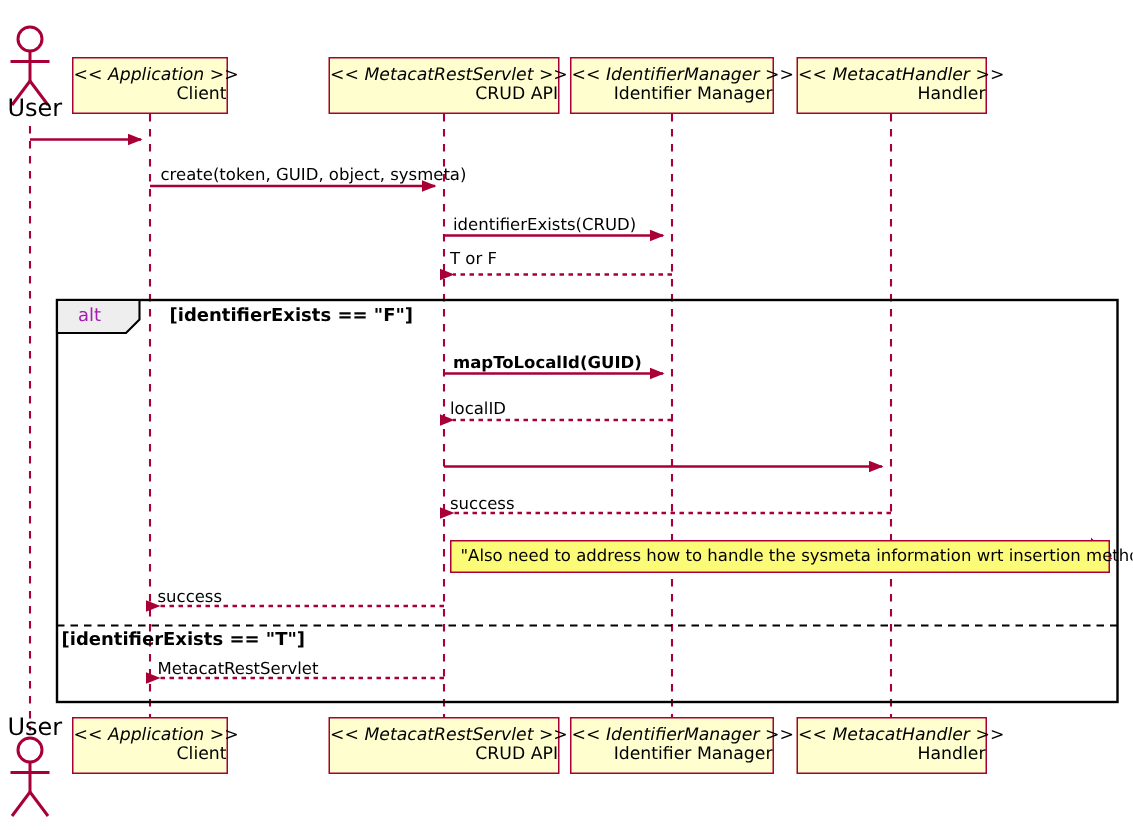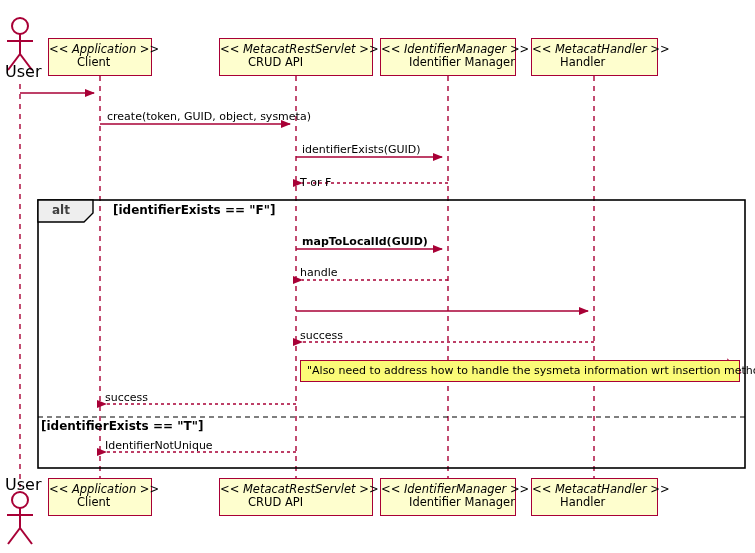--- a/index.html
+++ b/index.html
@@ -24,21 +24,21 @@
     left: 0;
     top: 0;
     width: 755px;
     height: 553px;
   }
   .participant-box {
     position: absolute;
     box-sizing: border-box;
     background: #FEFECE;
     border: 1.5px solid #A80036;
-    text-align: left;
+    text-align: right;
     line-height: 1.15;
     padding-top: 4px;
     font-size: 11.5px;
     color: #000000;
   }
   .stereotype {
     display: block;
     font-style: italic;
     font-size: 11.5px;
     white-space: nowrap;
@@ -58,22 +58,22 @@
   .msg-label {
     position: absolute;
     font-size: 11px;
     color: #000000;
     white-space: nowrap;
     text-align: center;
   }
   .frame-title {
     position: absolute;
     font-size: 12px;
-    font-weight: bold;
-    color: #404040;
+    font-weight: normal;
+    color: #a21caf;
     white-space: nowrap;
   }
   .frame-guard {
     position: absolute;
     font-size: 12px;
     font-weight: bold;
     color: #000000;
     white-space: nowrap;
   }
   .note-box {
@@ -198,34 +198,34 @@
     <span class="pname">Identifier Manager</span>
   </div>
 
   <div class="participant-box" style="left:531px; top:478px; width:127px; height:38px;">
     <span class="stereotype">&lt;&lt; MetacatHandler &gt;&gt;</span>
     <span class="pname">Handler</span>
   </div>
 
   <div class="msg-label" style="left:107px; top:110px;">create(token, GUID, object, sysmeta)</div>
 
-  <div class="msg-label" style="left:302px; top:143px;">identifierExists(GUID)</div>
-
-  <div class="msg-label" style="left:300px; top:176px;">T or F</div>
+  <div class="msg-label" style="left:302px; top:143px;">identifierExists(CRUD)</div>
+
+  <div class="msg-label" style="left:300px; top:166px;">T or F</div>
 
   <div class="msg-label" style="left:302px; top:235px;font-weight:bold;">mapToLocalId(GUID)</div>
 
-  <div class="msg-label" style="left:300px; top:266px;">handle</div>
+  <div class="msg-label" style="left:300px; top:266px;">localID</div>
 
 
   <div class="msg-label" style="left:300px; top:329px;">success</div>
 
   <div class="msg-label" style="left:105px; top:391px;">success</div>
 
-  <div class="msg-label" style="left:105px; top:439px;">IdentifierNotUnique</div>
+  <div class="msg-label" style="left:105px; top:439px;">MetacatRestServlet</div>
 
   <div class="frame-title" style="left:52px; top:203px;">alt</div>
 
   <div class="frame-guard" style="left:113px; top:203px;">[identifierExists == "F"]</div>
 
   <div class="frame-guard" style="left:41px; top:419px;">[identifierExists == "T"]</div>
 
   <div class="note-box" style="left:300px; top:360px; width:440px; height:22px;">
     <span>"Also need to address how to handle the sysmeta information wrt insertion methods"</span>
   </div>

